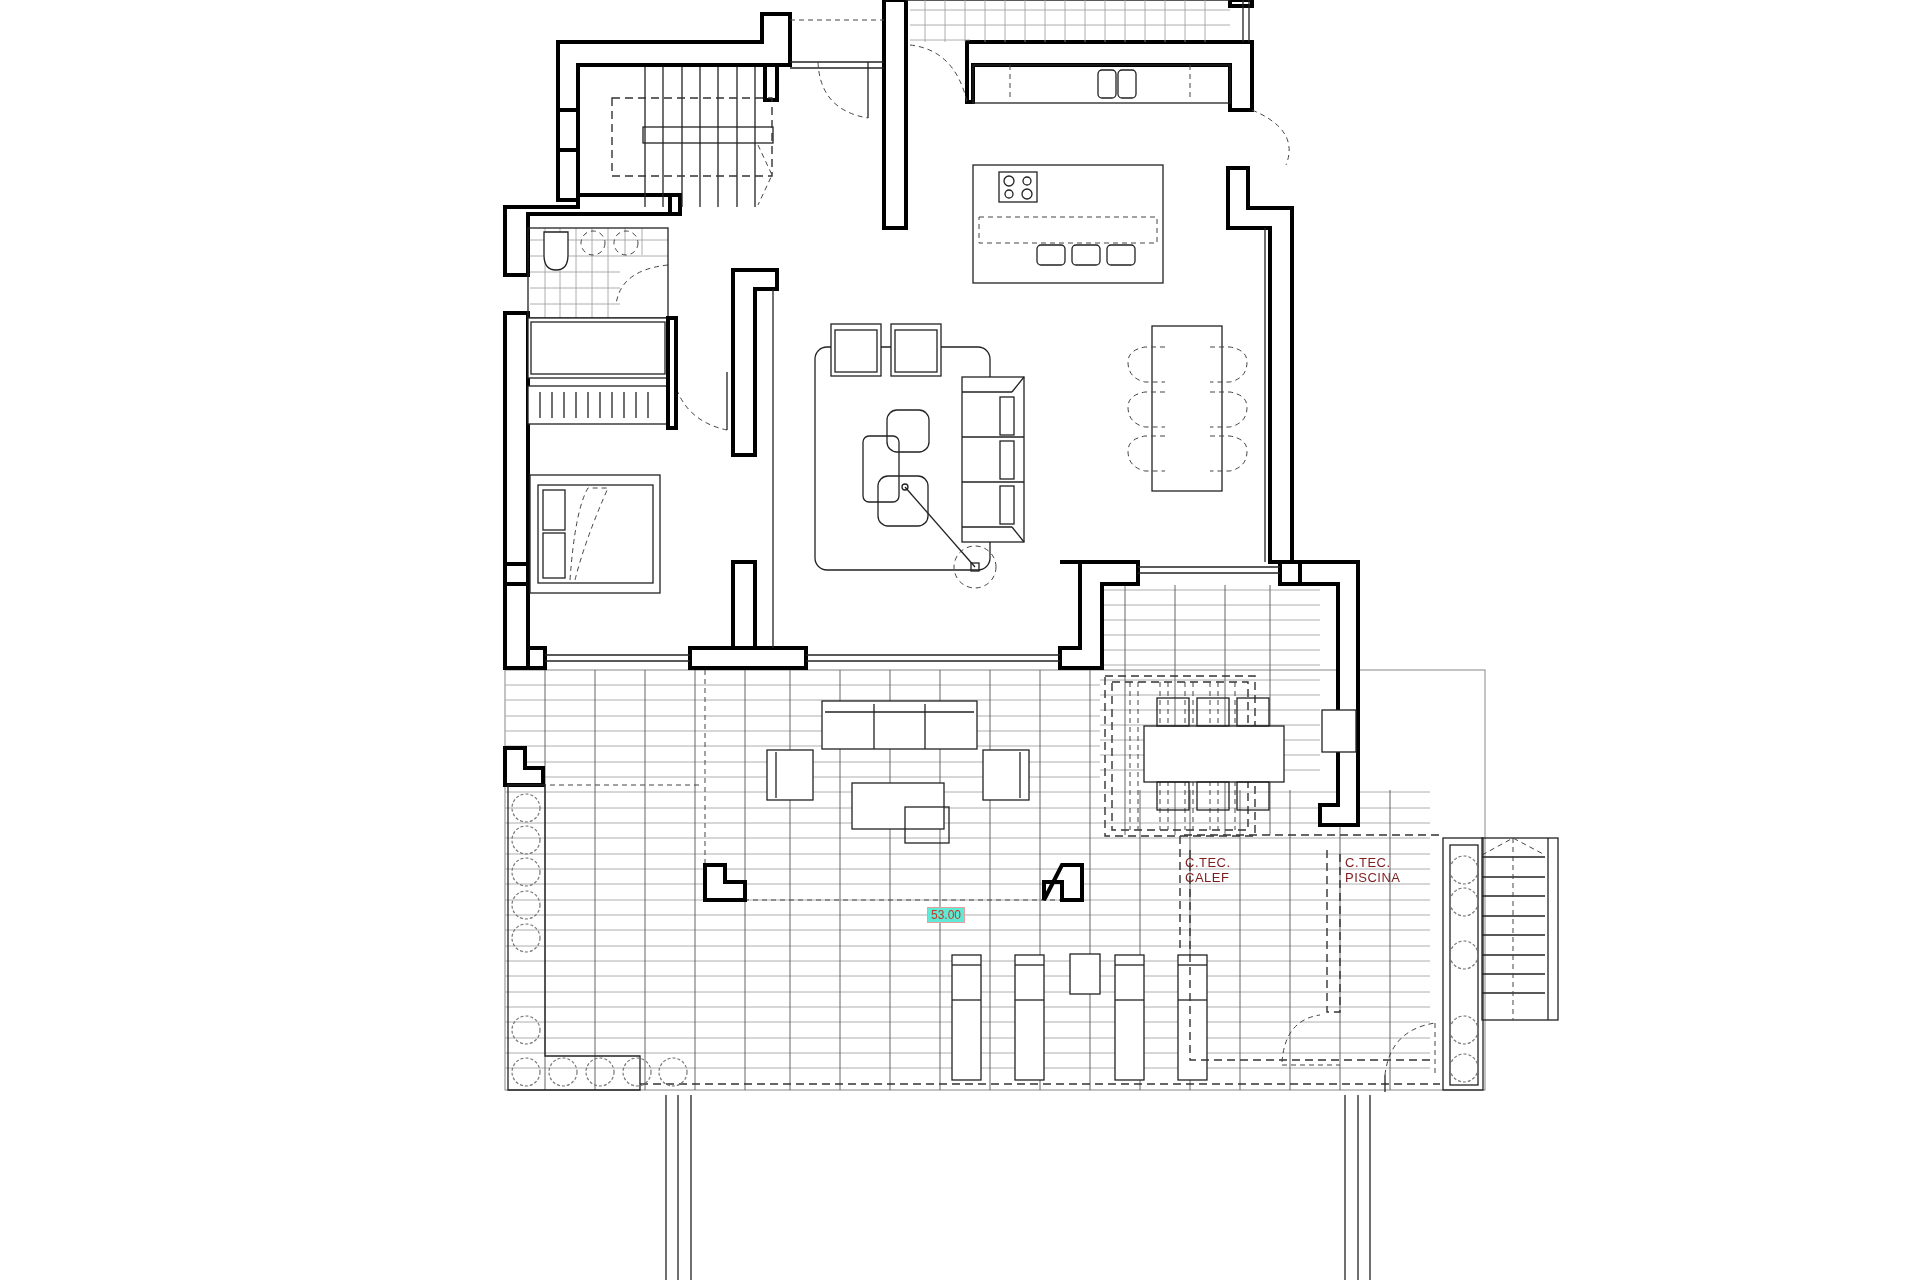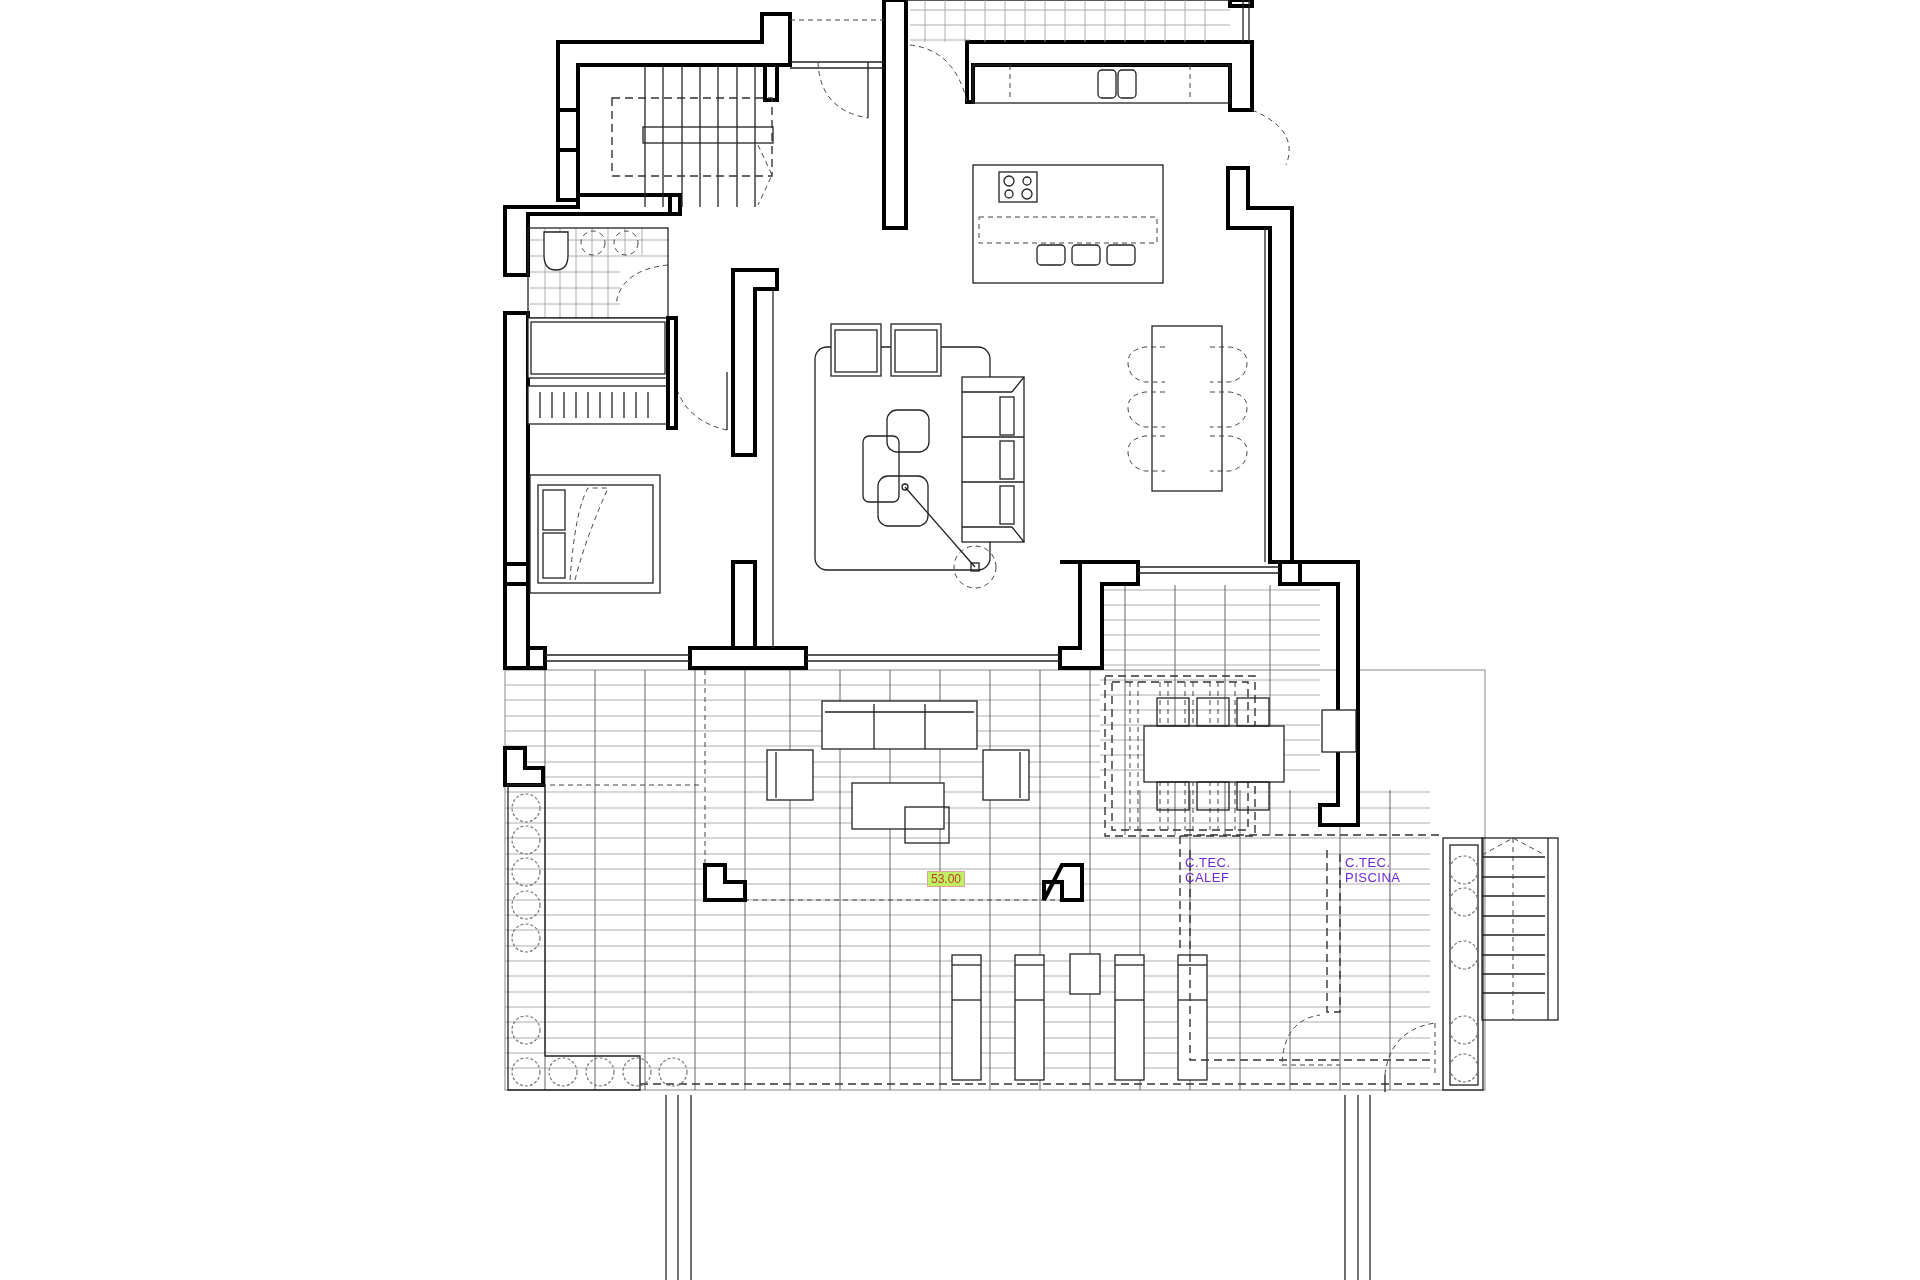--- a/index.html
+++ b/index.html
@@ -6,22 +6,22 @@
   body { width:1920px; height:1280px; overflow:hidden; position:relative; font-family:"Liberation Sans", sans-serif; }
   #plan { position:absolute; left:0; top:0; width:1920px; height:1280px; }
   .wallfill { fill:#ffffff; stroke:#000; stroke-width:4; }
   .thin { fill:none; stroke:#222; stroke-width:1.3; }
   .thinf { fill:#fff; stroke:#222; stroke-width:1.3; }
   .grid { stroke:#555; stroke-width:0.9; fill:none; }
   .gridlight { stroke:#9a9a9a; stroke-width:0.8; fill:none; }
   .dash { fill:none; stroke:#333; stroke-width:1.4; stroke-dasharray:8 5; }
   .dashthin { fill:none; stroke:#444; stroke-width:1; stroke-dasharray:5 4; }
   .tree { fill:none; stroke:#777; stroke-width:1.2; stroke-dasharray:3 2; }
-  .lbl { position:absolute; font-size:13px; color:#6d28d9; line-height:15px; letter-spacing:0.5px; }
-  .elev { position:absolute; font-size:12px; color:#c0392b; border:1px solid #e3a0a0; padding:0 3px; line-height:14px; background:#bef264; }
+  .lbl { position:absolute; font-size:13px; color:#7f1d1d; line-height:15px; letter-spacing:0.5px; }
+  .elev { position:absolute; font-size:12px; color:#c0392b; border:1px solid #e3a0a0; padding:0 3px; line-height:14px; background:#5eead4;margin-top:36px; }
 </style>
 </head>
 <body>
 
 <svg id="plan" viewBox="0 0 1920 1280" xmlns="http://www.w3.org/2000/svg">
 
   <g>
     <rect x="505" y="670" width="980" height="420" fill="none" stroke="#888" stroke-width="1"></rect>
 
     <g class="gridlight">

